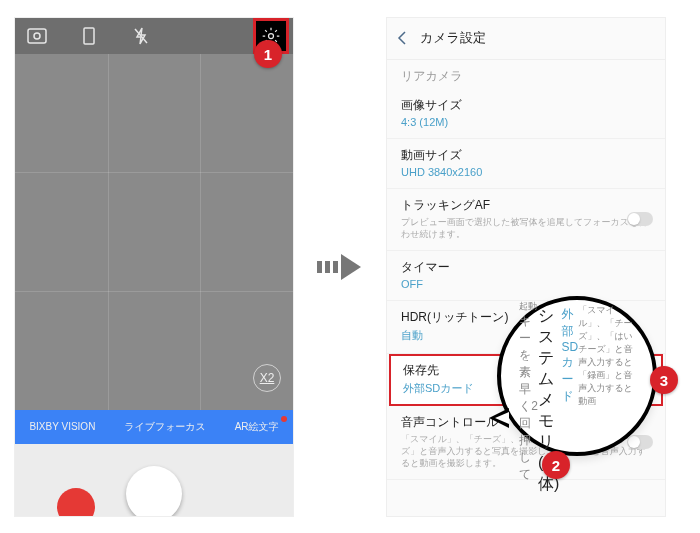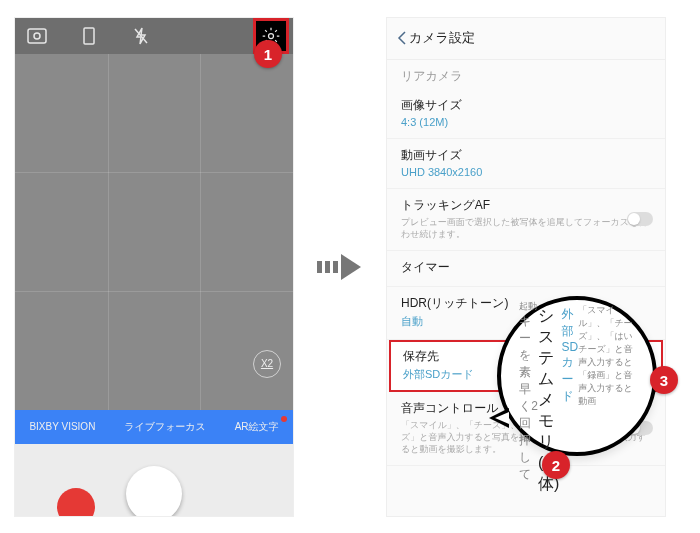--- a/index.html
+++ b/index.html
@@ -6,30 +6,30 @@
 body { background: #fff; width: 700px; height: 533px; position: relative; display: flex; align-items: center; }
 .left-panel { width: 280px; height: 500px; margin-left: 14px; background: #8a8a8a; position: relative; overflow: hidden; border: 1px solid #eee; }
 .cam-top { height: 36px; display: flex; align-items: center; justify-content: space-between; padding: 0 10px; background: #6e6e6e; }
 .cam-top-left { display: flex; gap: 28px; }
 .icon-box { width: 24px; height: 24px; display: flex; align-items: center; justify-content: center; color: #e6e6e6; }
 .cam-top svg { stroke: #e6e6e6; fill: none; stroke-width: 1.5; }
 .gear-wrap { position: relative; width: 36px; height: 36px; border: 3px solid #d8232a; background: #000; display: flex; align-items: center; justify-content: center; margin-right: -6px; margin-top: 0; }
 .grid-area { position: absolute; top: 36px; left: 0; right: 0; bottom: 106px; }
 .grid-line-v { position: absolute; top: 0; bottom: 0; width: 1px; background: rgba(255,255,255,0.15); }
 .grid-line-h { position: absolute; left: 0; right: 0; height: 1px; background: rgba(255,255,255,0.15); }
-.zoom-badge { position: absolute; right: 12px; bottom: 32px; width: 28px; height: 28px; border: 1px solid rgba(255,255,255,0.6); border-radius: 50%; display: flex; align-items: center; justify-content: center; color: #eee; font-size: 10px; text-decoration: underline; }
+.zoom-badge { position: absolute; right: 12px; bottom: 18px; width: 28px; height: 28px; border: 1px solid rgba(255,255,255,0.6); border-radius: 50%; display: flex; align-items: center; justify-content: center; color: #eee; font-size: 12px; text-decoration: underline; }
 .mode-row { position: absolute; bottom: 72px; left: 0; right: 0; height: 34px; display: flex; align-items: center; justify-content: space-around; font-size: 10px; color: #eee; background: #3b82f6; }
 .mode-item { position: relative; }
 .red-dot { position: absolute; top: -4px; right: -8px; width: 6px; height: 6px; border-radius: 50%; background: #e53935; }
 .shutter-row { position: absolute; bottom: 0; left: 0; right: 0; height: 72px; background: #ececec; display: flex; align-items: center; justify-content: center; }
 .shutter-main { width: 56px; height: 56px; border-radius: 50%; background: #fff; box-shadow: 0 2px 4px rgba(0,0,0,0.3); position: relative; top: 14px; }
 .rec-btn { position: absolute; left: 42px; bottom: -10px; width: 38px; height: 38px; border-radius: 50%; background: #e53935; }
 .arrow-mid { width: 60px; display: flex; align-items: center; justify-content: center; margin: 0 16px; }
 .right-panel { width: 280px; height: 500px; background: #fafafa; border: 1px solid #eee; position: relative; overflow: hidden; }
-.settings-header { height: 42px; display: flex; align-items: center; padding: 0 10px; gap: 2px; color: #4d6b8a; border-bottom: 1px solid #eee; }
+.settings-header { height: 42px; display: flex; align-items: center; padding: 0 10px; gap: 13px; color: #4d6b8a; border-bottom: 1px solid #eee; }
 .settings-header span { color: #222; font-size: 13px; font-weight: 500; }
 .section-label { color: #999; font-size: 12px; padding: 8px 14px 4px; }
 .setting-item { padding: 8px 14px 10px; border-bottom: 1px solid #f0f0f0; position: relative; }
 .setting-title { font-size: 12px; color: #222; }
 .setting-value { font-size: 11px; color: #4aa0c9; margin-top: 2px; }
 .setting-desc { font-size: 9px; color: #aaa; margin-top: 2px; line-height: 1.35; }
 .toggle { position: absolute; right: 12px; top: 50%; transform: translateY(-50%); width: 26px; height: 14px; border-radius: 8px; background: #ddd; }
 .toggle::after { content: ""; position: absolute; left: 1px; top: 1px; width: 12px; height: 12px; border-radius: 50%; background: #fff; box-shadow: 0 1px 2px rgba(0,0,0,0.2); }
 .highlight-box { border: 2px solid #d8232a; padding: 6px 12px 8px; margin: 0 2px; background: #fff; }
 .speech { position: absolute; right: 8px; top: 278px; width: 160px; z-index: 20; }
@@ -126,20 +126,21 @@
   </div>
 
   <div class="setting-item">
     <div class="setting-title">トラッキングAF</div>
     <div class="setting-desc">プレビュー画面で選択した被写体を追尾してフォーカスを合わせ続けます。</div>
     <div class="toggle"></div>
   </div>
 
   <div class="setting-item">
     <div class="setting-title">タイマー</div>
+    <div class="setting-value">OFF</div>
   </div>
 
   <div class="setting-item">
     <div class="setting-title">HDR(リッチトーン)</div>
     <div class="setting-value">自動</div>
   </div>
 
   <div class="highlight-box">
     <div>
       <div class="setting-title">保存先</div>

